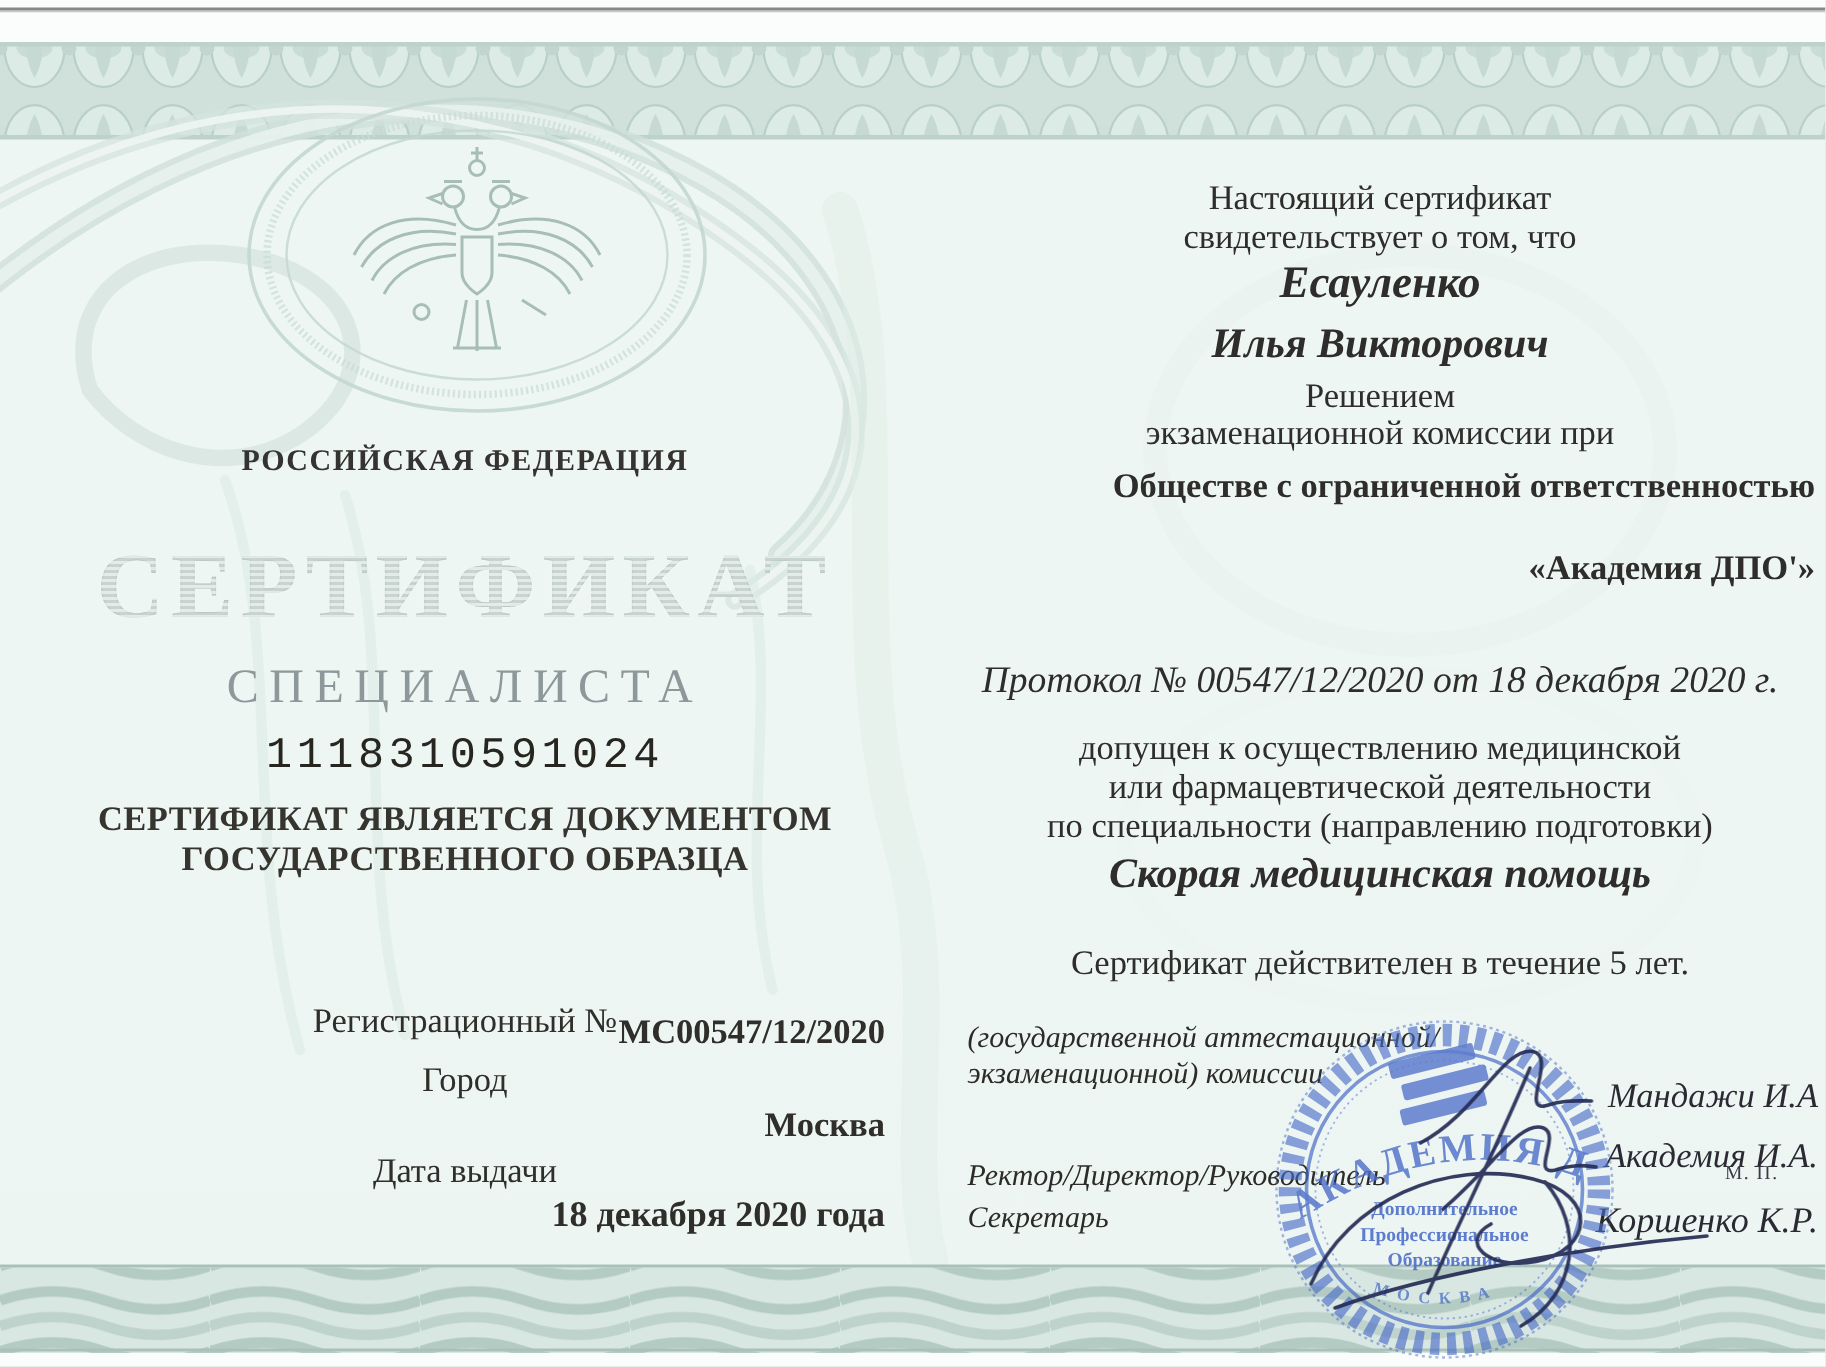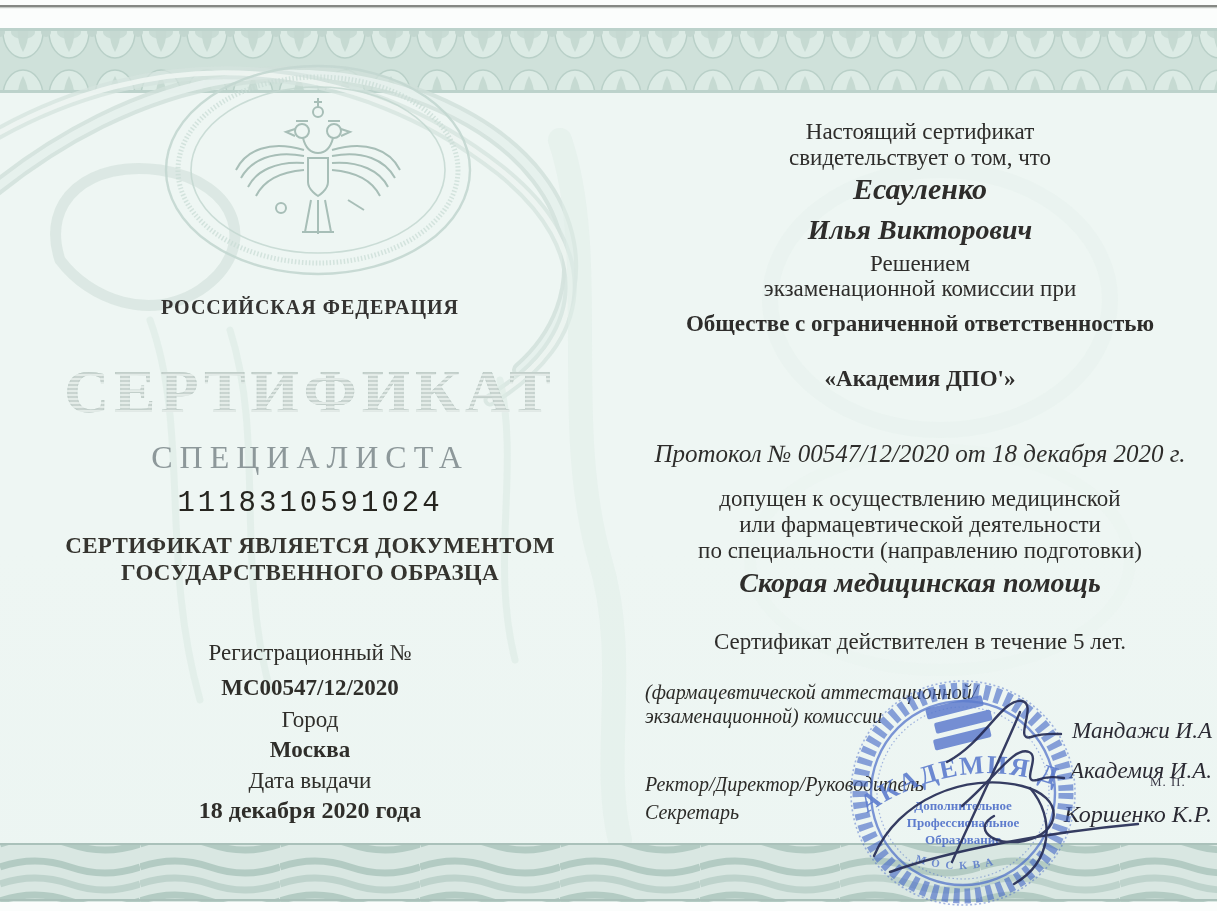--- a/index.html
+++ b/index.html
@@ -17,21 +17,21 @@
     left:18px;top:356px;width:584px;font-size:62px;font-weight:bold;letter-spacing:5px;
     background:repeating-linear-gradient(180deg,#87a097 0 2px,#c3d4cd 2px 4px);
     -webkit-background-clip:text;background-clip:text;color:transparent;
     -webkit-text-fill-color:transparent;
     text-shadow:0 0 1px rgba(255,255,255,.55);
   }
   .subtitle{left:30px;top:439px;width:560px;font-size:32px;letter-spacing:7px;color:#8d989a;}
   .blanknum{left:30px;top:487px;width:560px;font-family:"Liberation Mono","DejaVu Sans Mono",monospace;font-size:29px;letter-spacing:3px;color:#26251f;}
   .statusln{left:30px;width:560px;font-size:23px;font-weight:bold;color:#35342f;letter-spacing:.3px;}
   .regblock{font-size:23px;color:#2f2e2a;left:30px;width:560px;}
-  .bold{font-weight:bold;}
+  .bold{font-weight:bold;text-align:right;}
   
   .r{left:630px;width:580px;}
   .fs23{font-size:23px;}
   .bi{font-weight:bold;font-style:italic;}
   .it{font-style:italic;}
   .siglabel{left:645px;width:360px;font-size:20px;font-style:italic;text-align:left;line-height:24px;color:#2c2b28;}
   .signame{left:1000px;width:212px;text-align:right;font-style:italic;font-size:23px;color:#2b2a33;}
   .mp{left:1150px;top:774px;font-size:13px;color:#3a3947;letter-spacing:1px;}
 </style>
 </head>
@@ -108,21 +108,21 @@
       <rect x="0" y="902" width="1217" height="9" fill="#fbfdfc"></rect>
     </g>
   </svg>
 
   <div class="abs c country">РОССИЙСКАЯ ФЕДЕРАЦИЯ</div>
   <div class="abs c bigtitle">СЕРТИФИКАТ</div>
   <div class="abs c subtitle">СПЕЦИАЛИСТА</div>
   <div class="abs c blanknum">1118310591024</div>
   <div class="abs c statusln" style="top:533px;">СЕРТИФИКАТ ЯВЛЯЕТСЯ ДОКУМЕНТОМ</div>
   <div class="abs c statusln" style="top:560px;">ГОСУДАРСТВЕННОГО ОБРАЗЦА</div>
-  <div class="abs c regblock" style="top:640px;">Регистрационный №</div>
+  <div class="abs c regblock" style="top:668px;">Регистрационный №</div>
   <div class="abs c regblock bold" style="top:675px;">МС00547/12/2020</div>
   <div class="abs c regblock" style="top:707px;">Город</div>
   <div class="abs c regblock bold" style="top:737px;">Москва</div>
   <div class="abs c regblock" style="top:768px;">Дата выдачи</div>
   <div class="abs c regblock bold" style="top:797px;font-size:24px;">18 декабря 2020 года</div>
 
   <div class="abs c r fs23" style="top:119px;">Настоящий сертификат</div>
   <div class="abs c r fs23" style="top:145px;">свидетельствует о том, что</div>
   <div class="abs c r bi" style="top:172px;font-size:30px;">Есауленко</div>
   <div class="abs c r bi" style="top:214px;font-size:28px;">Илья Викторович</div>
@@ -131,21 +131,21 @@
   <div class="abs c r fs23 bold" style="top:311px;">Обществе с ограниченной ответственностью</div>
   <div class="abs c r fs23 bold" style="top:366px;">«Академия ДПО'»</div>
   <div class="abs c r it" style="top:440px;font-size:25px;">Протокол № 00547/12/2020 от 18 декабря 2020 г.</div>
   <div class="abs c r fs23" style="top:486px;">допущен к осуществлению медицинской</div>
   <div class="abs c r fs23" style="top:512px;">или фармацевтической деятельности</div>
   <div class="abs c r fs23" style="top:538px;">по специальности (направлению подготовки)</div>
   <div class="abs c r bi" style="top:567px;font-size:28px;">Скорая медицинская помощь</div>
   <div class="abs c r fs23" style="top:629px;">Сертификат действителен в течение 5 лет.</div>
 
   <div class="abs siglabel" style="top:680px;">
-    <div>(фармацевтической аттестационной/</div>
+    <div>(государственной аттестационной/</div>
     <div>экзаменационной) комиссии</div>
   </div>
   <div class="abs siglabel" style="top:762px;margin-top:10px;">Ректор/Директор/Руководитель</div>
   <div class="abs siglabel" style="top:800px;">Секретарь</div>
 
   <div class="abs signame" style="top:718px;">Мандажи И.А</div>
   <div class="abs signame" style="top:758px;">Академия И.А.</div>
   <div class="abs signame" style="top:801px;font-size:24px;">Коршенко К.Р.</div>
   <div class="abs mp">М. П.</div>
 

